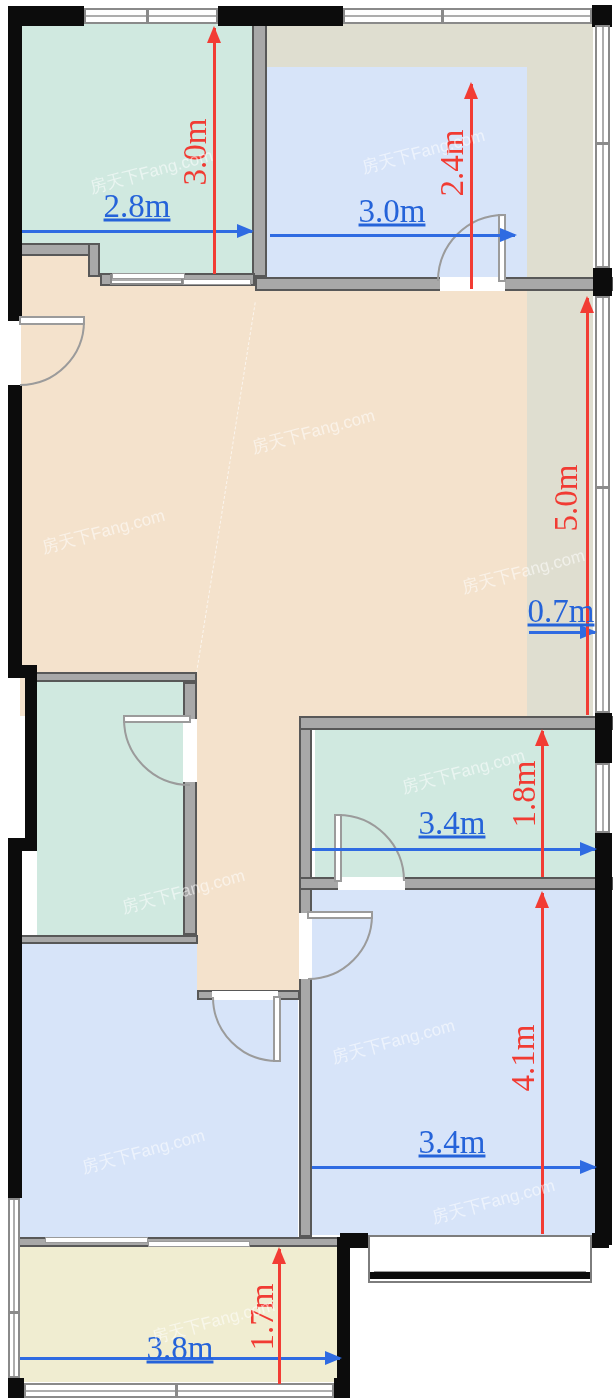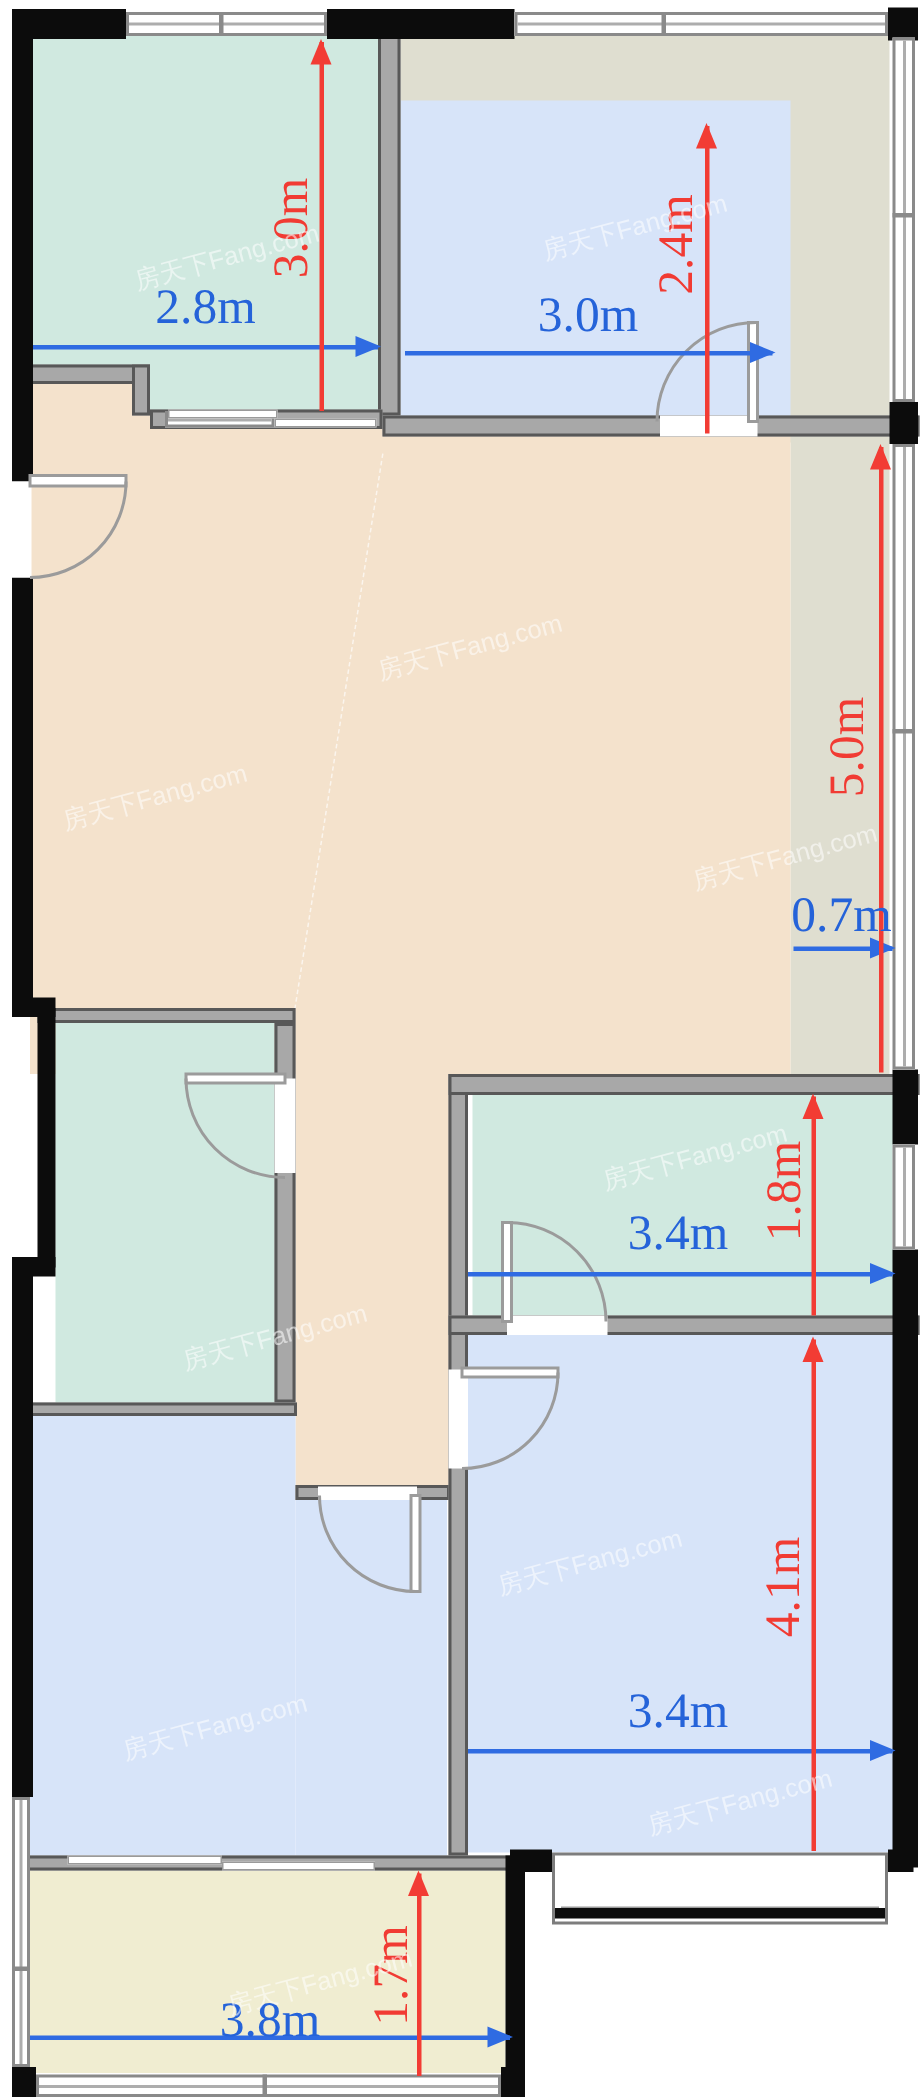--- a/index.html
+++ b/index.html
@@ -25,21 +25,21 @@
   .bay .bottombar{position:absolute;left:0;right:0;bottom:2px;height:7px;background:#0c0c0c;}
   .dim-h{position:absolute;height:0;border-top:3px solid #2f6be2;}
   .dim-h::after{content:"";position:absolute;right:-2px;top:-9px;width:0;height:0;
      border-left:17px solid #2f6be2;border-top:7px solid transparent;border-bottom:7px solid transparent;}
   .dim-v{position:absolute;width:0;border-left:3px solid #f23c34;}
   .dim-v::after{content:"";position:absolute;top:-2px;left:-9px;width:0;height:0;
      border-bottom:17px solid #f23c34;border-left:7px solid transparent;border-right:7px solid transparent;}
   .dlabel{position:absolute;font-family:"Liberation Serif","DejaVu Serif",serif;
      font-size:33px;line-height:1;white-space:nowrap;transform:translate(-50%,-50%);}
   .dlabel.vert{transform:translate(-50%,-50%) rotate(-90deg);}
-  .dlabel.blue{color:#2563d9;}
+  .dlabel.blue{color:#2563d9;text-decoration:underline;}
   .dlabel.red{color:#f13b33;}
   .wm{position:absolute;color:rgba(255,255,255,0.55);font-size:17px;transform:rotate(-15deg);
      white-space:nowrap;pointer-events:none;}
   .faintline{position:absolute;border-left:1px dashed rgba(255,255,255,0.65);}
 </style>
 </head>
 <body>
 
 <div class="plan">
 

